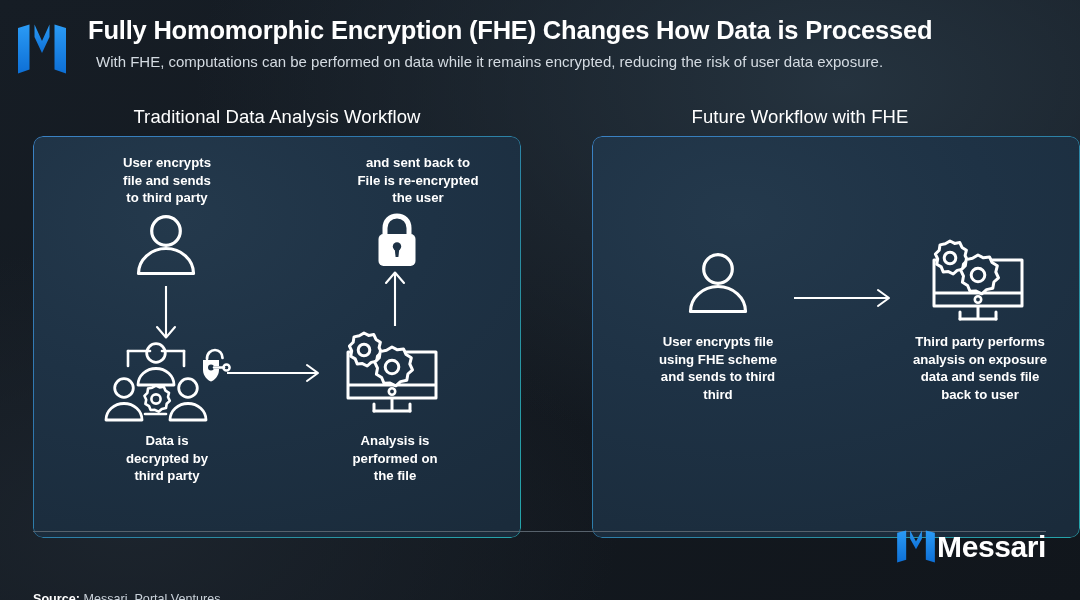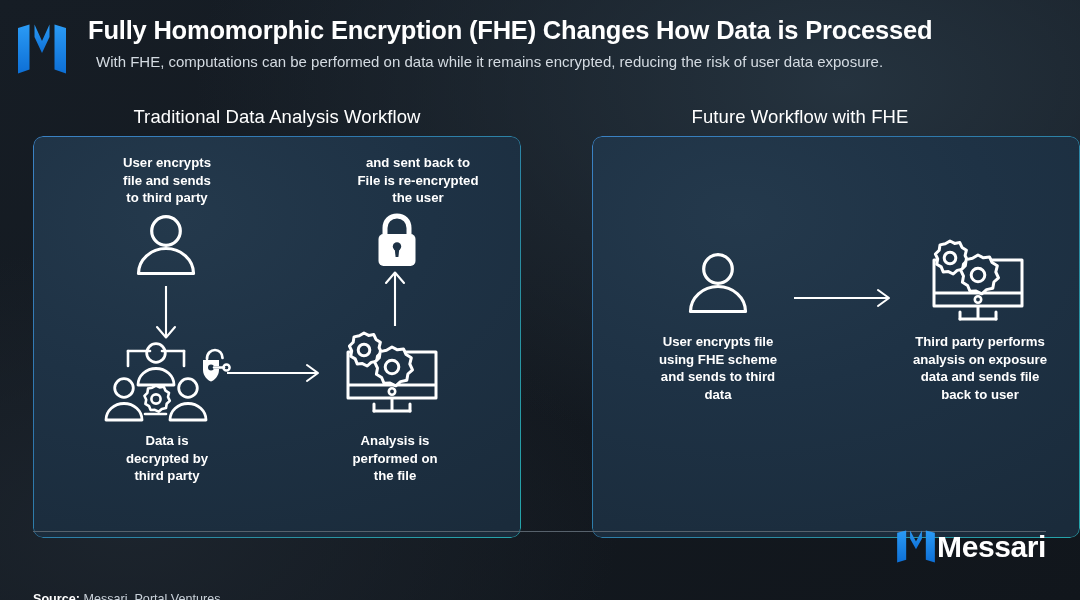--- a/index.html
+++ b/index.html
@@ -342,21 +342,21 @@
             <path d="M0,-20 L5.4,-17.2 L11.5,-18.1 L14.1,-12.5 L19.3,-9.2 L17.8,-3 L20.5,2.8 L15.9,7 L14.8,13.3 L8.5,14.6 L3.8,18.8 L-1.9,16 L-8,16.3 L-10.4,10.5 L-15.6,7.3 L-14.5,1.1 L-17.2,-4.7 L-12.7,-9.2 L-11.8,-15.4 L-5.5,-16.7 Z" fill="#1e3245" stroke="#ffffff" stroke-width="3" stroke-linejoin="round"></path>
             <circle cx="0" cy="0" r="6.8" fill="#1e3245" stroke="#ffffff" stroke-width="3"></circle>
           </g>
         </svg>
       </div>
 
       <div class="caption" style="left:36px; top:197px; width:180px;">
         <div>User encrypts file</div>
         <div>using FHE scheme</div>
         <div>and sends to third</div>
-        <div>data</div>
+        <div>third</div>
       </div>
 
       <div class="caption" style="left:290px; top:197px; width:196px;">
         <div>Third party performs</div>
         <div>analysis on exposure</div>
         <div>data and sends file</div>
         <div>back to user</div>
       </div>
 
     </div>

